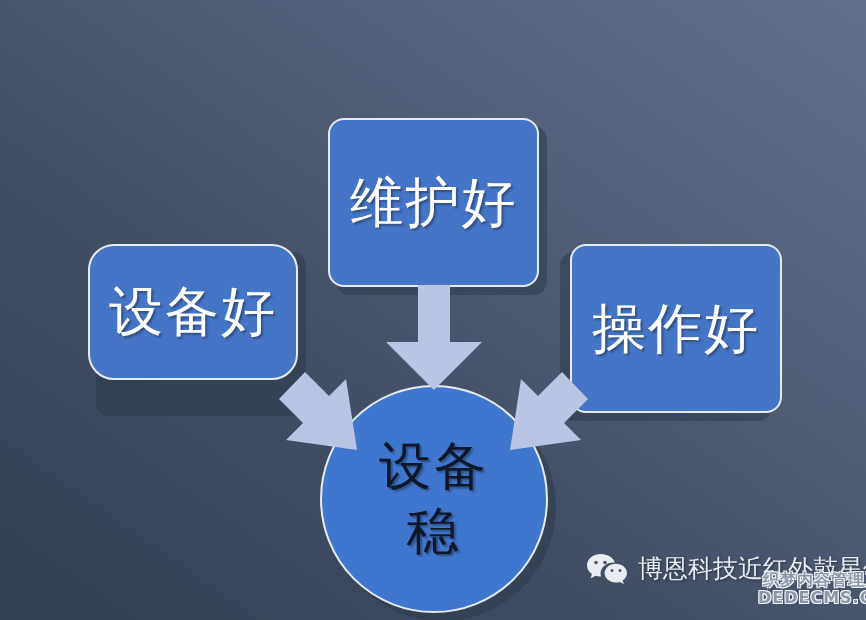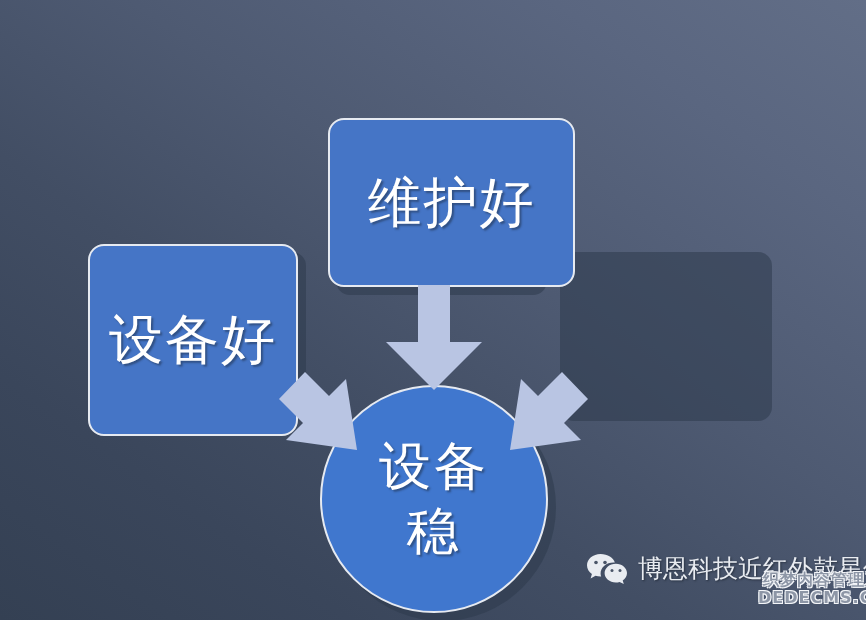--- a/index.html
+++ b/index.html
@@ -49,22 +49,22 @@
     justify-content: center;
   }
   .node-label {
     color: #ffffff;
     font-size: 54px;
     line-height: 1.1;
     letter-spacing: 2px;
     white-space: nowrap;
     text-shadow: 2px 2px 2px rgba(25,35,52,0.45);
   }
-  #node-top    { left: 328px; top: 118px;  width: 247px; height: 169px; align-items: center; }
-  #node-left   { left: 88px;  top: 244px;  width: 210px; height: 192px; }
+  #node-top    { left: 328px; top: 118px;  width: 211px; height: 169px; align-items: center; }
+  #node-left   { left: 88px;  top: 244px;  width: 210px; height: 136px; border-radius: 26px; }
   #node-right  { left: 570px; top: 244px;  width: 212px; height: 169px; }
 
   #shadow-top   { left: 336px; top: 126px; width: 211px; height: 169px; }
   #shadow-left  { left: 96px;  top: 252px; width: 210px; height: 164px; }
   #shadow-right { left: 560px; top: 252px; width: 212px; height: 169px; }
 
   
   #circle-shadow {
     position: absolute;
     left: 328px;
@@ -83,21 +83,21 @@
     height: 228px;
     box-sizing: border-box;
     border-radius: 50%;
     background: #4077ce;
     border: 2px solid #e6eaf1;
     display: flex;
     align-items: center;
     justify-content: center;
   }
   #circle-label {
-    color: #ffffff;
+    color: #0f172a;
     font-size: 52px;
     line-height: 1.25;
     letter-spacing: 3px;
     text-align: center;
     text-shadow: 2px 2px 2px rgba(25,35,52,0.45);
     white-space: pre-line;
   }
   
   .arrow-svg {
     position: absolute;
@@ -160,20 +160,23 @@
   <div id="circle-shadow"></div>
 
   <div class="node" id="node-top">
     <span class="node-label">维护好</span>
   </div>
 
   <div class="node" id="node-left">
     <span class="node-label">设备好</span>
   </div>
 
+  <div class="node" id="node-right">
+    <span class="node-label">操作好</span>
+  </div>
 
   <div id="node-circle">
     <span id="circle-label">设备
 稳</span>
   </div>
 
   <svg class="arrow-svg" id="arrow-down" viewBox="0 0 96 105">
     <polygon points="32,0 64,0 64,57 96,57 48,105 0,57 32,57" fill="#b9c5e3"></polygon>
   </svg>
 

